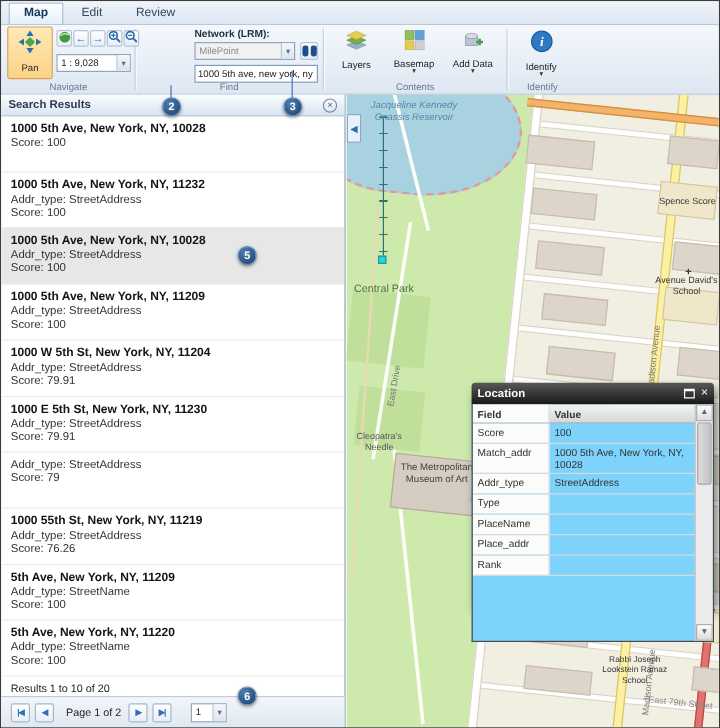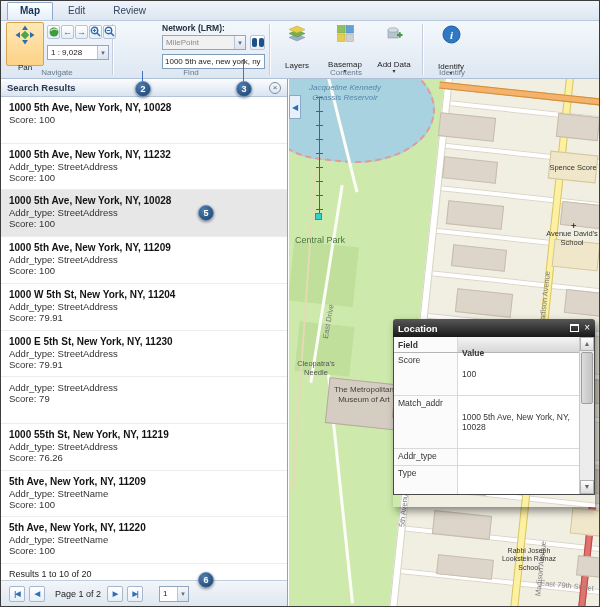--- a/index.html
+++ b/index.html
@@ -8,21 +8,21 @@
 
 .tabbar{position:absolute;left:0;top:0;width:598px;height:20px;background:linear-gradient(#eff4fa,#dde6f1);border-bottom:1px solid #b9c7da;display:flex;align-items:flex-end;padding-left:6px}
 .tab{height:18px;line-height:16px;padding:0 12px;font-size:10px;color:#33455e;margin-right:2px;border:1px solid transparent;border-bottom:none;border-radius:2px 2px 0 0;cursor:default}
 .tab.active{background:linear-gradient(#feffff,#e4eefa);border-color:#90a9c9;font-weight:bold;color:#13335c}
 .ribbon{position:absolute;left:0;top:20px;width:598px;height:58px;background:linear-gradient(#f4f8fc,#dde7f2);border-bottom:1px solid #aebfd6;display:flex;padding-left:2px}
 .group{position:relative;height:100%}
 .vsep{width:1px;background:#c3cfdf;margin:3px 1px;box-shadow:1px 0 0 rgba(255,255,255,.8)}
 .glabel{position:absolute;bottom:1px;left:0;right:0;text-align:center;font-size:8px;color:#67788f}
 .bigbtn{position:absolute;top:1px;display:flex;flex-direction:column;align-items:center;justify-content:flex-start;font-size:8px;color:#1e1e1e;border:1px solid transparent;border-radius:2px;padding-top:2px;text-align:center;cursor:default}
 .bigbtn.sel{background:linear-gradient(#ffe9b6,#fcd287);border-color:#d8a24e}
-.blbl{margin-top:16px;line-height:9px}
+.blbl{margin-top:5px;line-height:9px}
 .ddm{font-size:6px;color:#333;line-height:5px}
 .toolrow{position:absolute;left:44px;top:4px;display:flex;gap:1px}
 .sbtn{width:13px;height:14px;border:1px solid #b6c4d6;border-radius:2px;background:linear-gradient(#fff,#e6edf6);display:flex;align-items:center;justify-content:center;cursor:default}
 .arr{color:#2a6fb0;font-size:9px;font-weight:bold;line-height:9px}
 .combo{position:absolute;height:15px;border:1px solid #93a6bd;background:#fff;display:flex;align-items:center;font-size:8px;color:#222;padding-left:3px}
 .combo .cval{flex:1;white-space:nowrap;overflow:hidden}
 .combo .dd{width:11px;height:100%;border-left:1px solid #b6c4d6;background:linear-gradient(#f4f7fb,#dbe4ef);color:#5a6b82;font-size:7px;display:flex;align-items:center;justify-content:center}
 .combo.disabled{background:#f1f1f1}
 .combo.disabled .cval{color:#8a8a8a}
 .flabel{position:absolute;left:48px;top:2px;font-size:8.5px;font-weight:bold;color:#23303f;white-space:nowrap}
@@ -51,26 +51,26 @@
 .bld{position:absolute;background:#ddd5c9;border:1px solid #c6bcae;transform:rotate(6deg)}
 .bld.school{background:#f0e7cb;border-color:#d4c69e}
 .ml{position:absolute;color:#4a4a4a;line-height:1.2;text-align:center;z-index:20}
 .path{position:absolute;background:#fdfdf8}
 
 .popup{position:absolute;left:104px;top:240px;width:202px;height:188px;z-index:40;box-shadow:3px 4px 8px rgba(0,0,0,.45)}
 .lp-title{height:18px;background:linear-gradient(#585858,#181818);border-radius:3px 3px 0 0;display:flex;align-items:center;padding:0 5px;color:#fff}
 .lp-title .t{flex:1;font-size:9.5px;font-weight:bold}
 .maxico{width:9px;height:8px;border:1px solid #fff;border-top-width:2px;margin-right:5px}
 .lp-close{font-size:10px;line-height:10px}
-.lp-body{position:relative;height:158px;background:#ffffff;border:1px solid #4a4a4a;border-top:none;overflow:hidden}
+.lp-body{position:relative;height:198px;background:#7dd3fc;border:1px solid #4a4a4a;border-top:none;overflow:hidden}
 .lp-head{display:flex;height:16px;background:linear-gradient(#f4f4f4,#d7d7d7);border-bottom:1px solid #b5b5b5;font-size:8.5px;font-weight:bold;color:#333}
 .lp-head .lp-f,.lp-head .lp-v{display:flex;align-items:center}
 .lp-row{display:flex;min-height:17px;border-bottom:1px solid #d9d9d9;font-size:8.5px;color:#333}
 .lp-f{width:64px;padding:2px 4px;border-right:1px solid #d9d9d9;background:#fbfbfb}
-.lp-v{flex:1;padding:16px 4px}
+.lp-v{flex:1;padding:2px 4px}
 .lp-scroll{position:absolute;right:0;top:0;bottom:0;width:15px;background:#ececec;border-left:1px solid #c8c8c8;z-index:5}
 .sarr{position:absolute;left:0;width:14px;height:14px;background:linear-gradient(#fdfdfd,#dcdcdc);border:1px solid #b0b0b0;color:#666;font-size:7px;text-align:center;line-height:12px}
 .sthumb{position:absolute;left:1px;top:15px;width:12px;height:52px;background:linear-gradient(90deg,#dcdcdc,#c2c2c2);border:1px solid #9f9f9f;border-radius:2px}
 
 .callout{position:absolute;width:16px;height:16px;border-radius:50%;background:radial-gradient(circle at 35% 30%,#4f7eb0,#1b3e67);border:1px solid #5d88b8;color:#fff;font-size:9px;font-weight:bold;display:flex;align-items:center;justify-content:center;z-index:60;box-shadow:0 1px 3px rgba(0,0,0,.45)}
 .cline{position:absolute;width:1px;background:#4472c4;z-index:55}
 .collapse{position:absolute;left:0;top:16px;width:12px;height:24px;background:#e8f1fb;border:1px solid #8aa8c8;color:#2a6fb0;font-size:8px;display:flex;align-items:center;justify-content:center;z-index:45}
 .marker{position:absolute;left:116px;top:342px;width:9px;height:9px;background:#3fd6d6;border:2px solid #17888f;transform:rotate(45deg);z-index:30}
 .poix{position:absolute;z-index:20;color:#3a3a3a;font-weight:bold}
 </style>
@@ -372,20 +372,21 @@
               <div class="lp-row">
                 <div class="lp-f">Score</div>
                 <div class="lp-v">100</div>
               </div>
               <div class="lp-row">
                 <div class="lp-f">Match_addr</div>
                 <div class="lp-v">1000 5th Ave, New York, NY, 10028</div>
               </div>
               <div class="lp-row">
                 <div class="lp-f">Addr_type</div>
+                <div class="lp-v">StreetAddress</div>
               </div>
               <div class="lp-row">
                 <div class="lp-f">Type</div>
                 <div class="lp-v"></div>
               </div>
               <div class="lp-row">
                 <div class="lp-f">PlaceName</div>
                 <div class="lp-v"></div>
               </div>
               <div class="lp-row">

